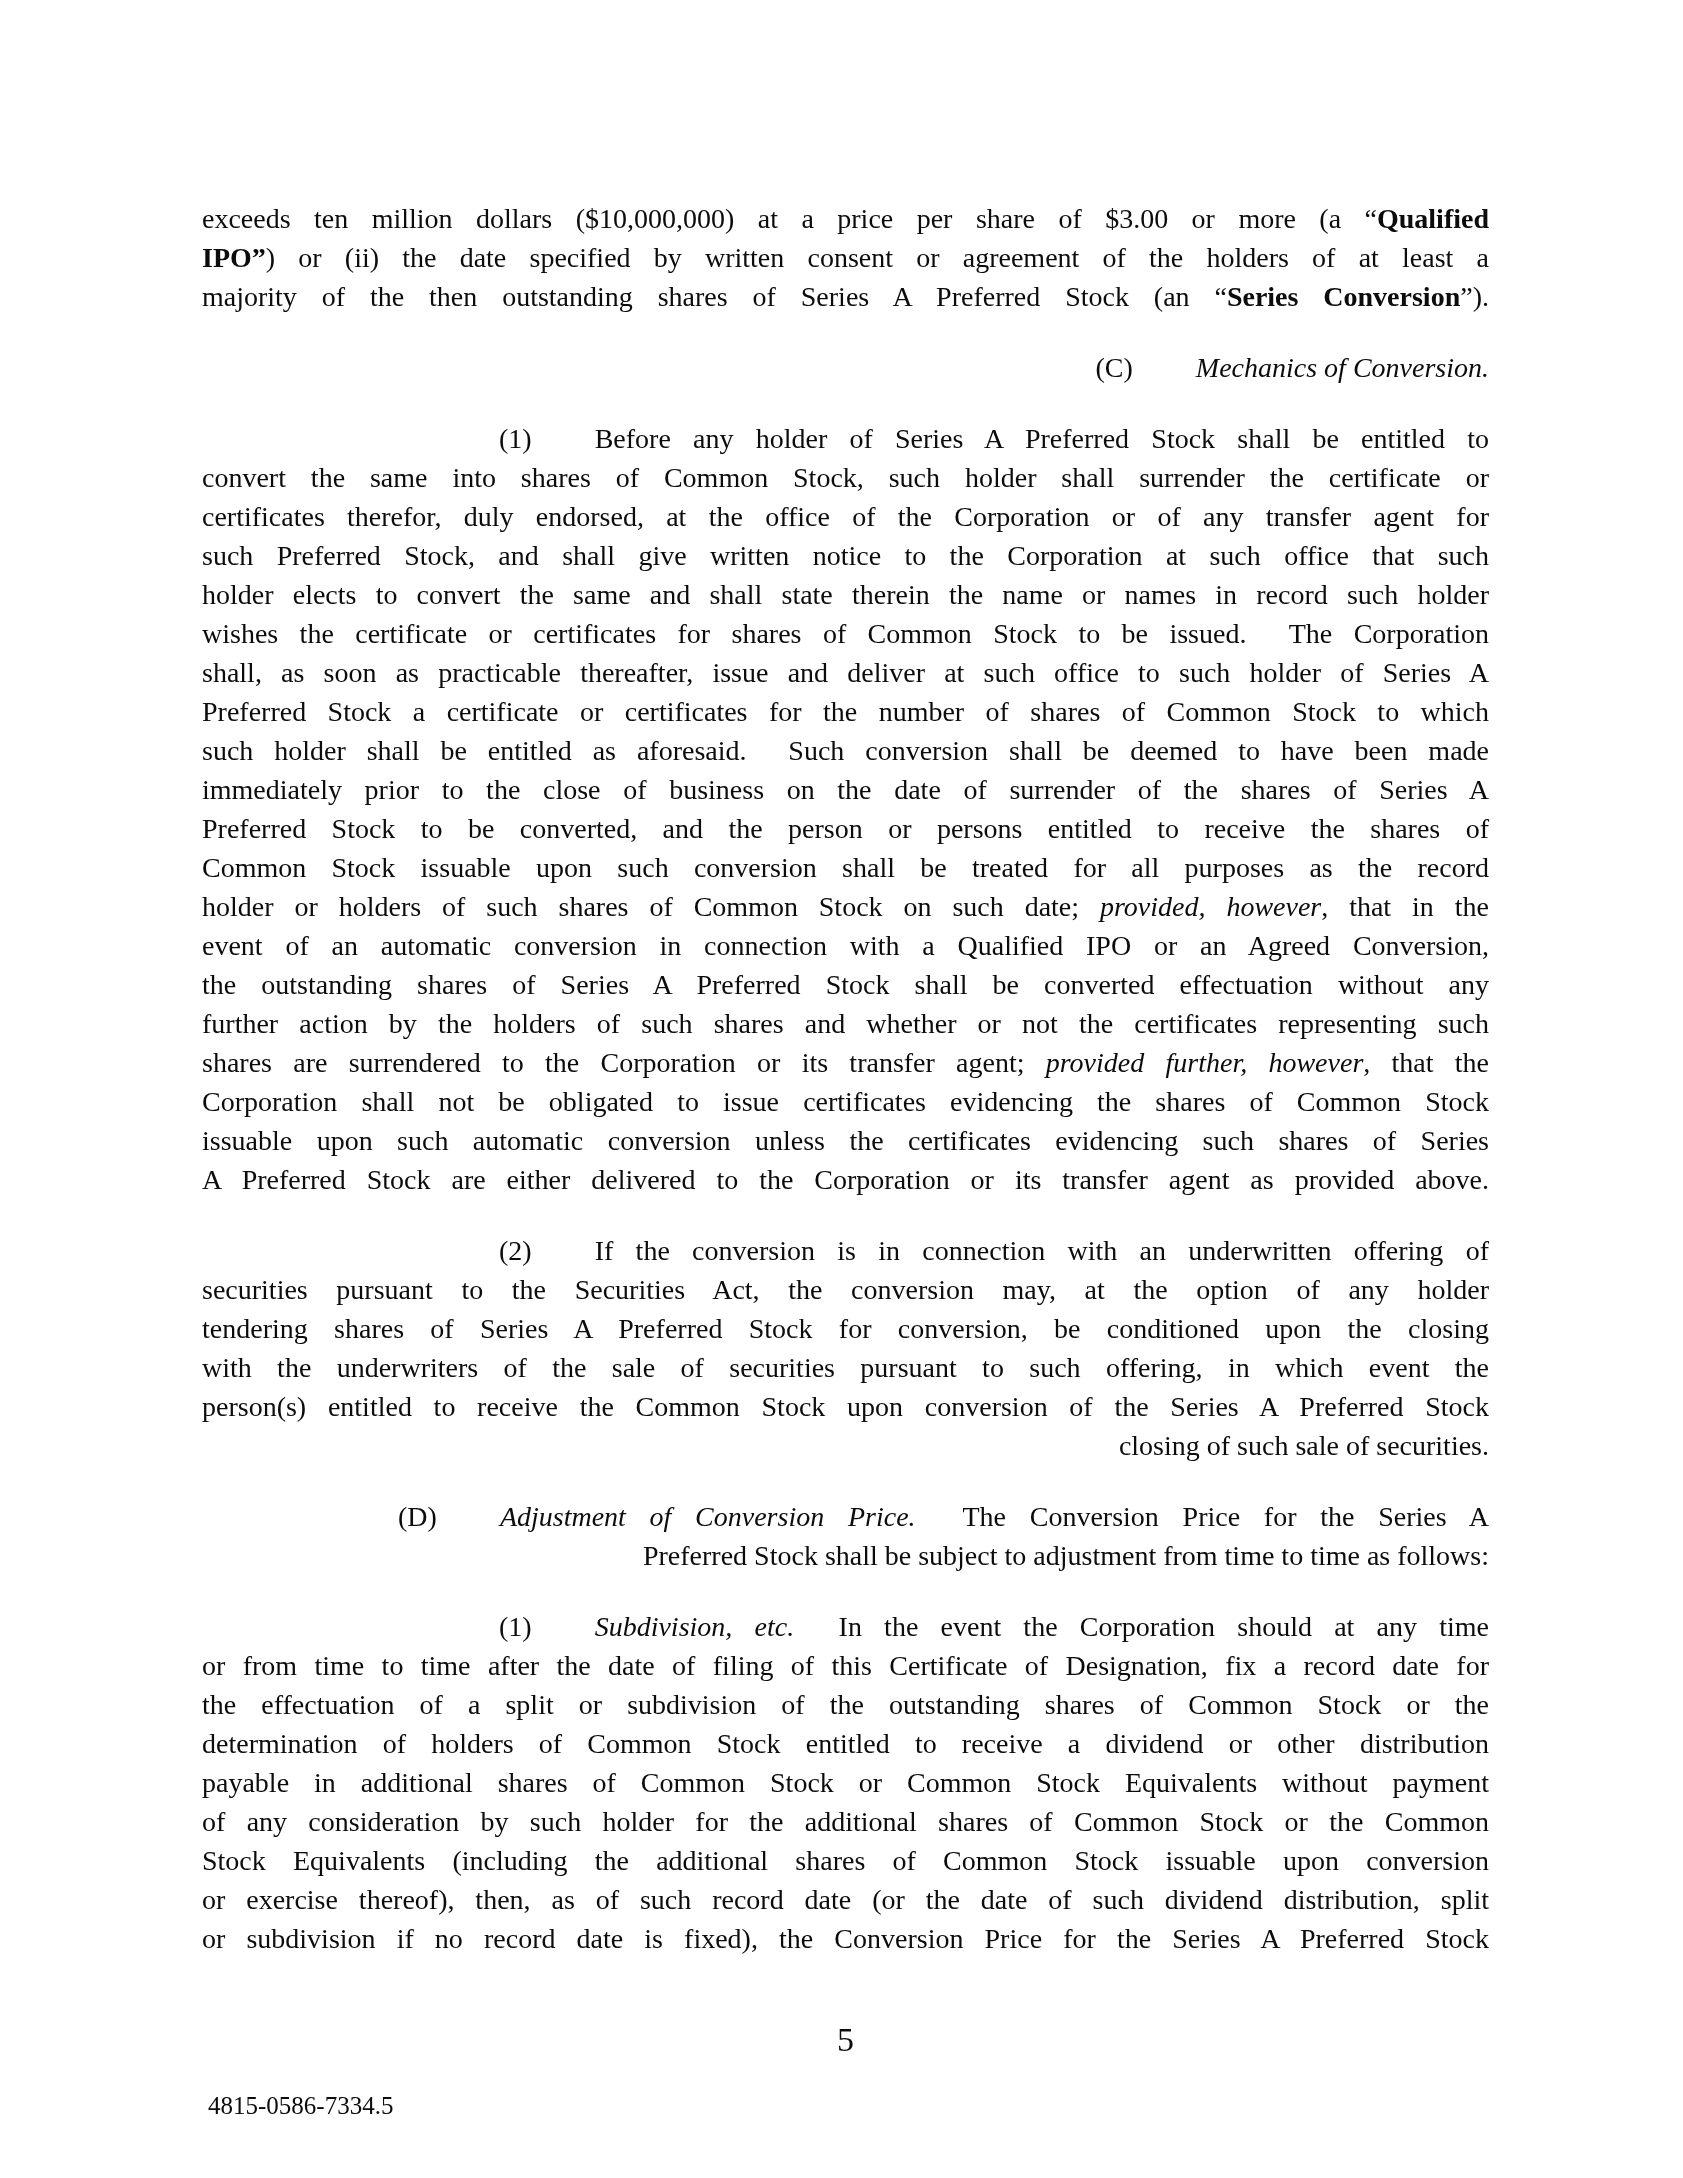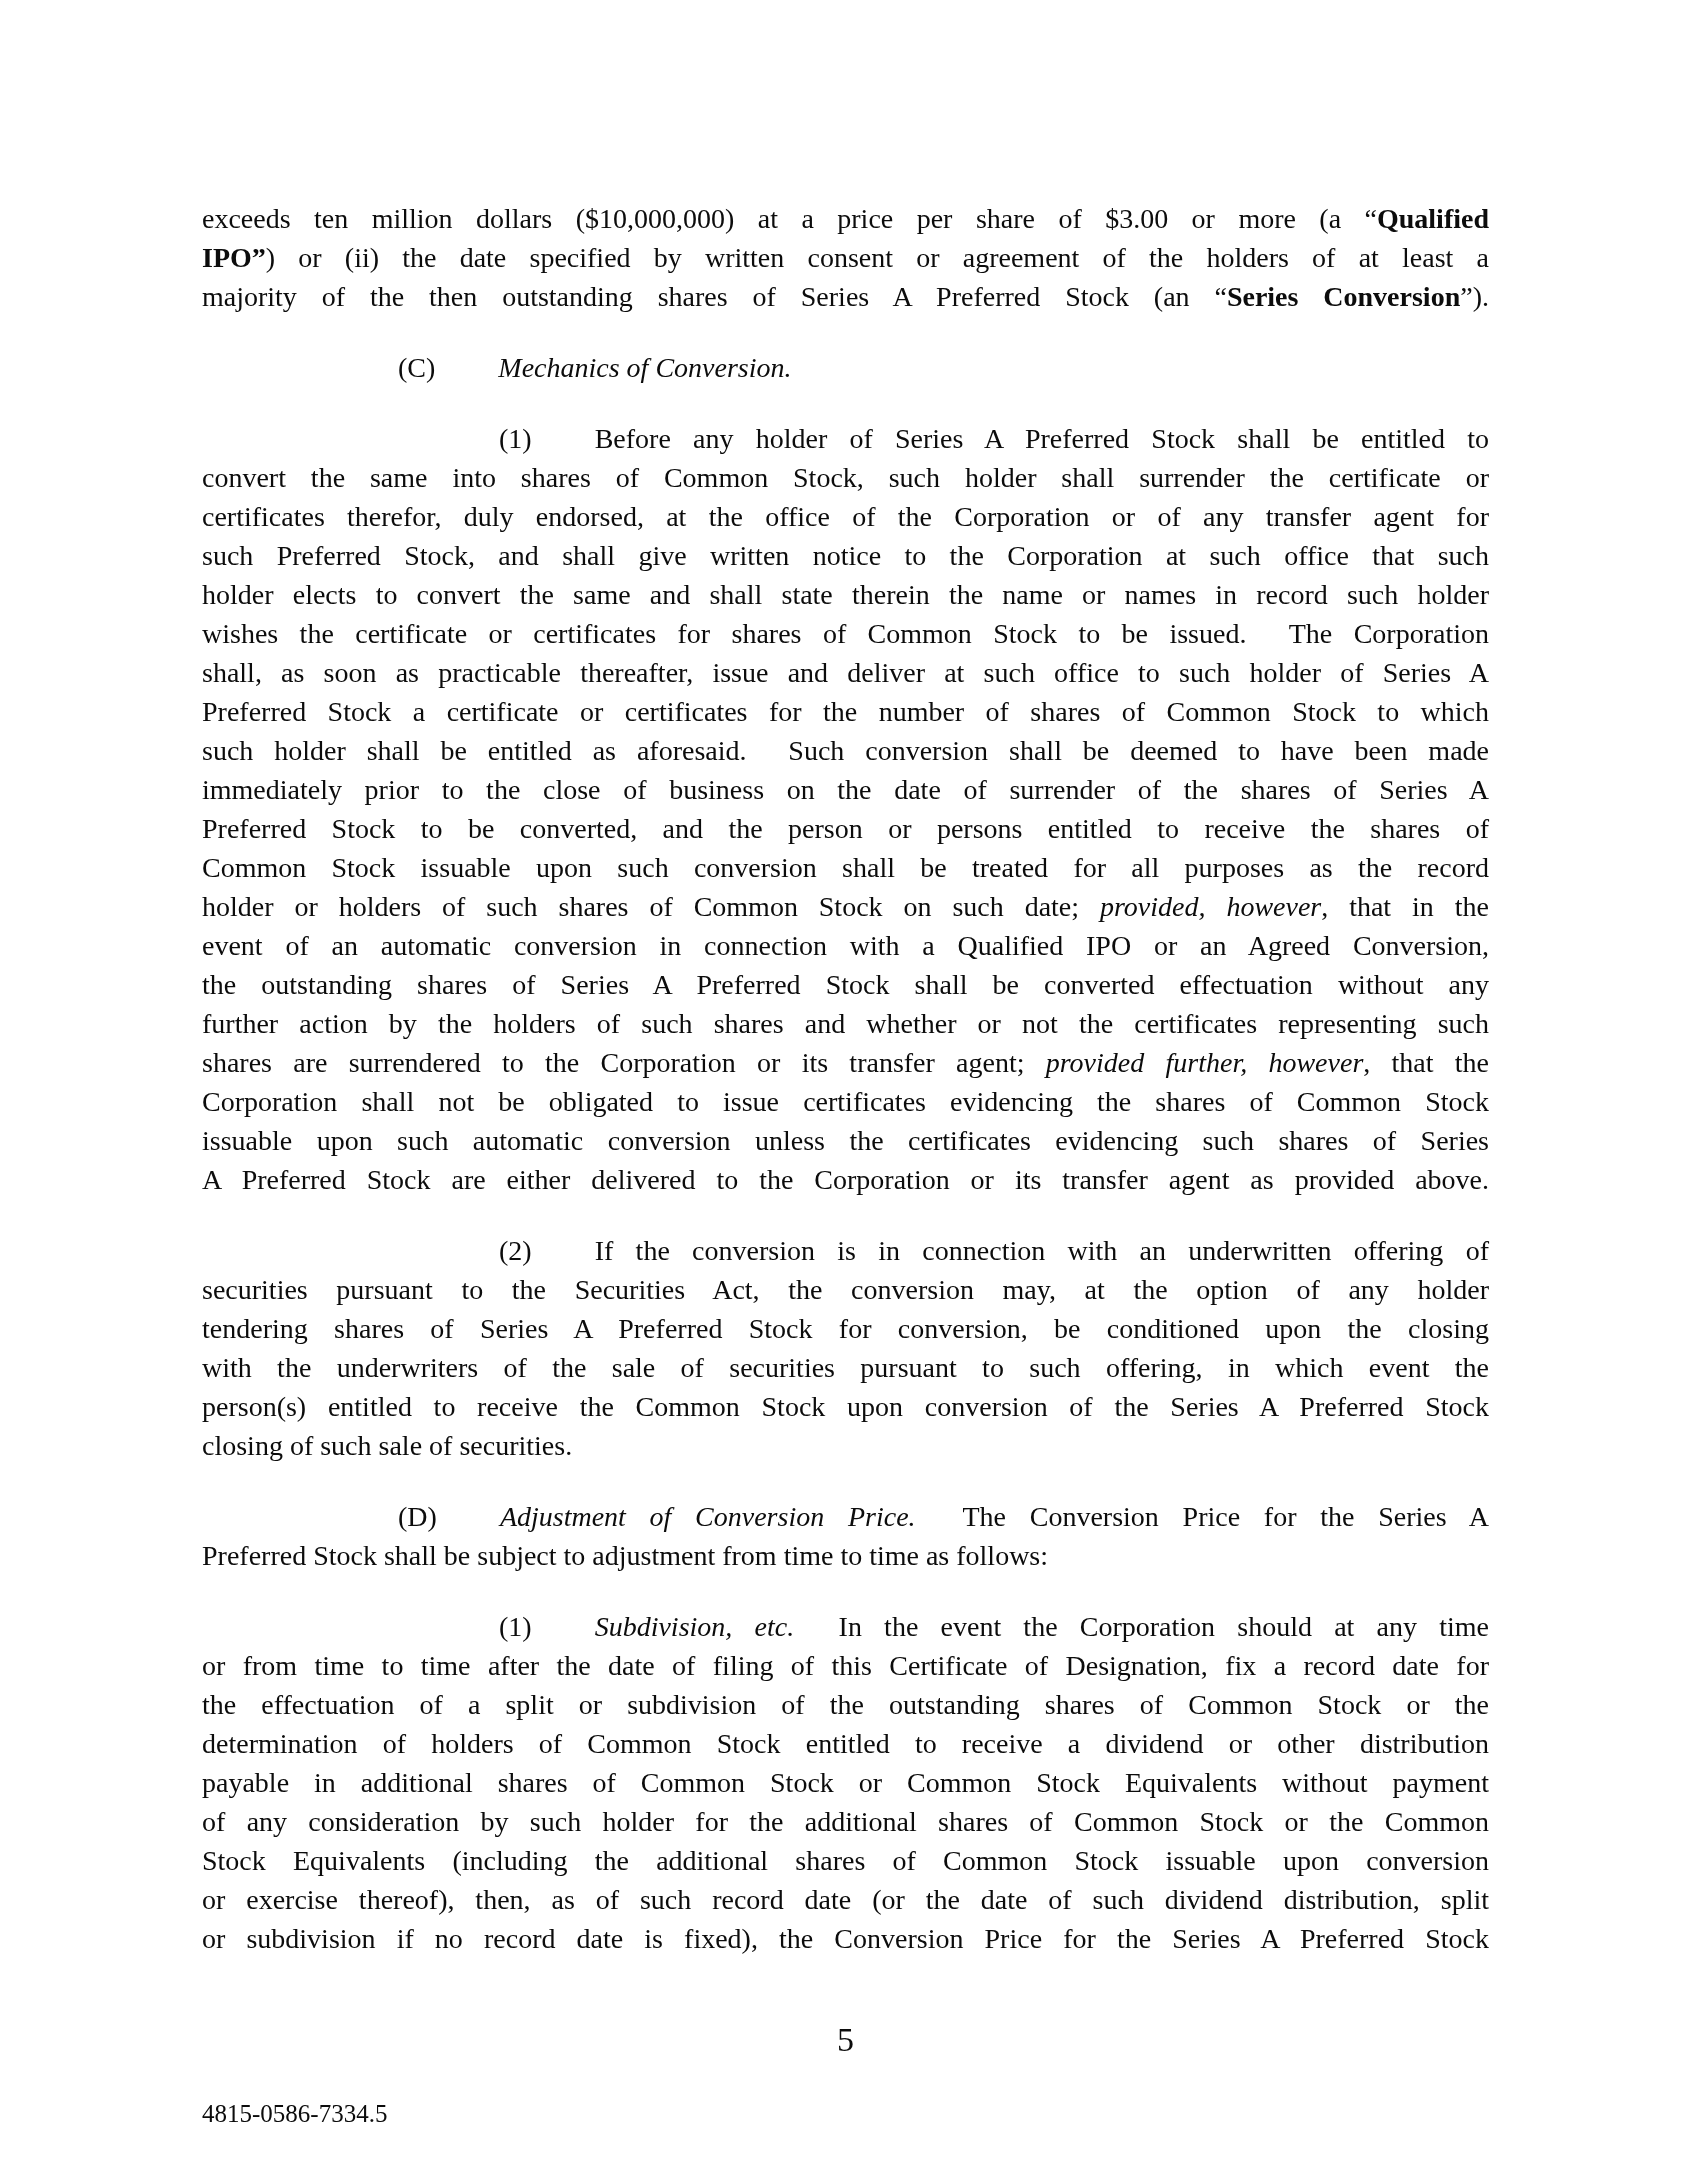--- a/index.html
+++ b/index.html
@@ -14,35 +14,35 @@
   .page{
     position:absolute;left:0;top:0;width:1448px;height:2178px;
     background:#ffffff;
   }
   .doc-body{
     position:absolute;left:202px;top:199px;width:1287px;
     font-size:28px;line-height:39px;
   }
   .block{margin-top:32px;}
   .block:first-child{margin-top:0;}
-  .line{text-align:left;}
+  .line{text-align:right;}
   .line.just{text-align:justify;text-align-last:justify;}
   .sp{display:inline-block;height:1px;vertical-align:baseline;}
   .ind-label{width:196px;}
   .ind-number{width:297px;}
   .tab{width:63px;}
   .b{font-weight:bold;}
   .i{font-style:italic;}
   .page-number{
     position:absolute;left:202px;top:2020px;width:1287px;
     text-align:center;font-size:34px;line-height:40px;
   }
   .doc-id{
-    position:absolute;left:202px;top:2091px;
-    font-size:25px;line-height:30px;margin-top:8px;
+    position:absolute;left:208px;top:2091px;
+    font-size:25px;line-height:30px;
   }
 </style>
 </head>
 <body>
 
 <div class="page">
   <div class="doc-body" id="doc-body">
       <div class="block">
         <div class="line just"><span>exceeds ten million dollars ($10,000,000) at a price per share of $3.00 or more (a “</span><span class="b">Qualified</span></div>
         <div class="line just"><span class="b">IPO”</span><span>) or (ii) the date specified by written consent or agreement of the holders of at least a</span></div>

